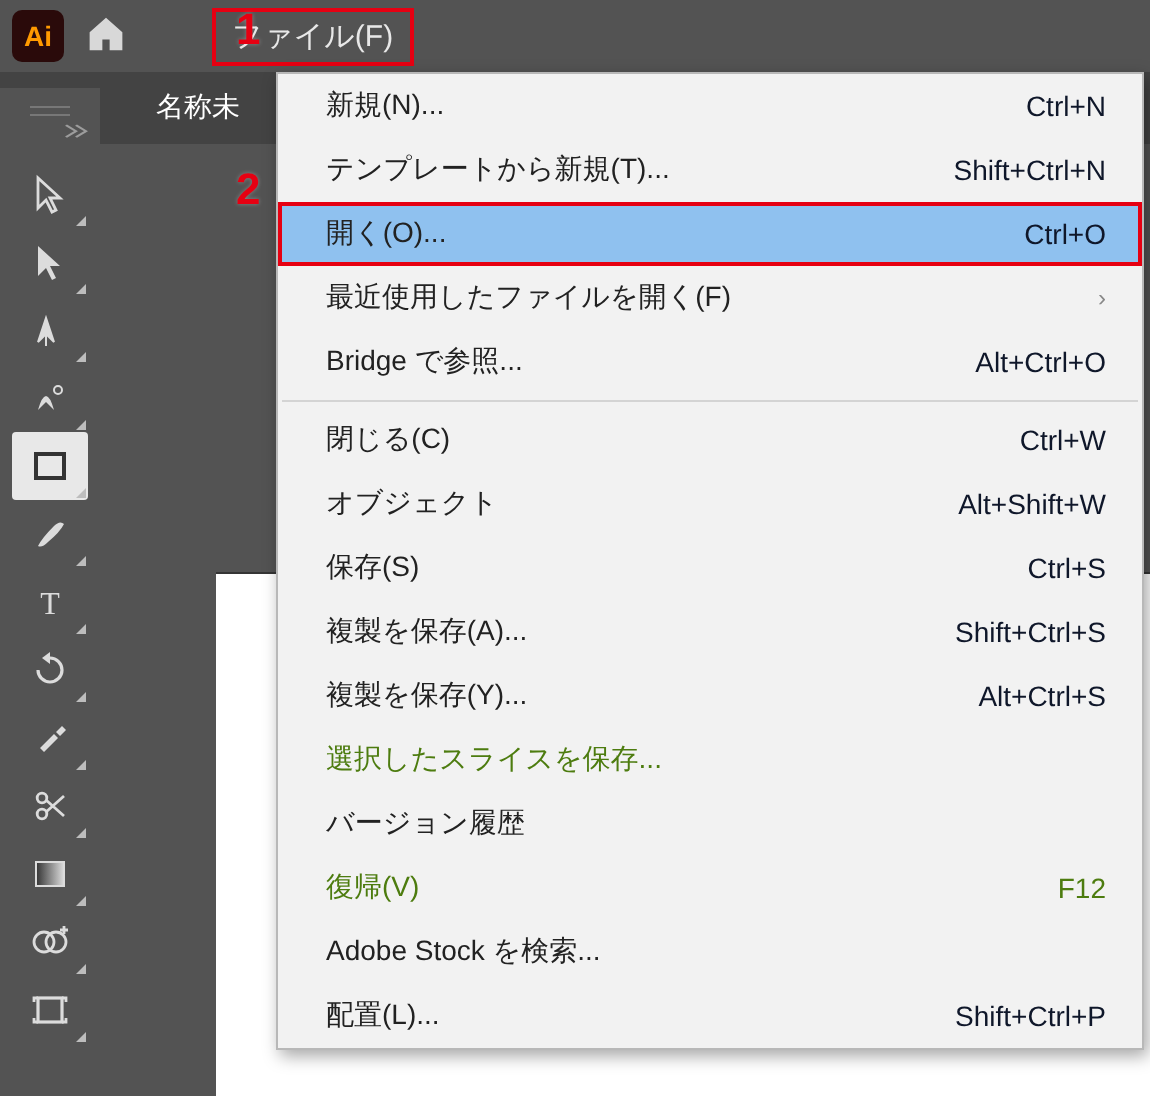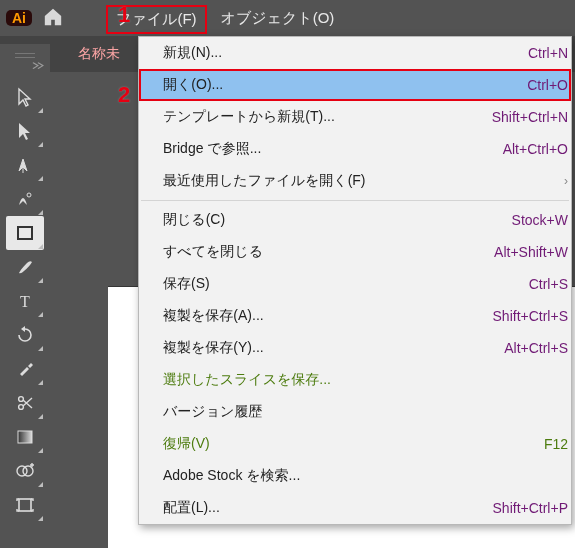--- a/index.html
+++ b/index.html
@@ -17,21 +17,21 @@
 
 .header {
   height: 36px;
   background: #535353;
   display: flex;
   align-items: center;
   padding-left: 6px;
 }
 .app-logo {
   width: 26px;
-  height: 16px;
+  height: 26px;
   background: #2a0a0a;
   border-radius: 5px;
   display: flex;
   align-items: center;
   justify-content: center;
   margin-right: 10px;
 }
 .app-logo span {
   color: #ff9a00;
   font-weight: bold;
@@ -60,21 +60,21 @@
 }
 
 
 .tab-area {
   height: 36px;
   background: #434343;
   display: flex;
   align-items: center;
   padding-left: 78px;
 }
-.tab-label { color: #fca5a5; font-size: 14px; }
+.tab-label { color: #ffffff; font-size: 14px; }
 
 
 .left-rail {
   position: absolute;
   left: 0;
   top: 44px;
   width: 50px;
   background: #535353;
   display: flex;
   flex-direction: column;
@@ -165,32 +165,32 @@
   border: 1px solid #b8b8b8;
   box-shadow: 2px 3px 8px rgba(0,0,0,.35);
   color: #222;
   font-size: 14px;
 }
 .dd-row {
   display: flex;
   justify-content: space-between;
   align-items: center;
   height: 32px;
-  padding: 0 3px 0 24px;
+  padding: 0 18px 0 24px;
 }
 .dd-row.hover {
   background: #8fc1ef;
 }
 .dd-row.hover.outlined {
   outline: 2.5px solid #e60012;
   outline-offset: -2px;
 }
 .dd-row.disabled { color: #4d7c0f; }
 .dd-row .shortcut { color: inherit; }
-.dd-row.enabled .shortcut { color: #701a75; }
+.dd-row.enabled .shortcut { color: #0f172a; }
 .dd-row .arrow {
   color: #888;
   font-size: 12px;
   margin-left: auto;
 }
 .dd-sep {
   height: 1px;
   background: #d4d4d4;
   margin: 3px 2px;
 }
@@ -215,21 +215,20 @@
   <div class="app-logo">
     <span>Ai</span>
   </div>
   <div class="home-icon">
     <svg width="22" height="20" viewBox="0 0 24 22">
         <path d="M3 10 L12 2 L21 10 V20 H14 V14 H10 V20 H3 Z" fill="#d8d8d8"></path>
       </svg>
   </div>
   <div class="menubar">
     <div class="menu-item highlighted">ファイル(F)</div>
-    <div class="menu-item">オブジェクト(O)</div>
   </div>
 </div>
 
 <div class="tab-area">
   <span class="tab-label">名称未</span>
 </div>
 
 <div class="canvas-backdrop"></div>
 <div class="canvas"></div>
 
@@ -333,43 +332,43 @@
         <span class="tri"></span>
       </div>
     </div>
 </div>
 
 <div class="dropdown" id="dropdown">
     <div class="dd-row enabled">
       <span>新規(N)...</span>
       <span class="shortcut">Ctrl+N</span>
     </div>
+    <div class="dd-row enabled">
+      <span>テンプレートから新規(T)...</span>
+      <span class="shortcut">Shift+Ctrl+N</span>
+    </div>
     <div class="dd-row enabled hover outlined">
       <span>開く(O)...</span>
       <span class="shortcut">Ctrl+O</span>
     </div>
     <div class="dd-row enabled">
-      <span>テンプレートから新規(T)...</span>
-      <span class="shortcut">Shift+Ctrl+N</span>
+      <span>最近使用したファイルを開く(F)</span>
+      <span class="arrow">›</span>
     </div>
     <div class="dd-row enabled">
       <span>Bridge で参照...</span>
       <span class="shortcut">Alt+Ctrl+O</span>
     </div>
-    <div class="dd-row enabled">
-      <span>最近使用したファイルを開く(F)</span>
-      <span class="arrow">›</span>
-    </div>
     <div class="dd-sep"></div>
     <div class="dd-row enabled">
       <span>閉じる(C)</span>
-      <span class="shortcut">Stock+W</span>
-    </div>
-    <div class="dd-row enabled">
-      <span>すべてを閉じる</span>
+      <span class="shortcut">Ctrl+W</span>
+    </div>
+    <div class="dd-row enabled">
+      <span>オブジェクト</span>
       <span class="shortcut">Alt+Shift+W</span>
     </div>
     <div class="dd-row enabled">
       <span>保存(S)</span>
       <span class="shortcut">Ctrl+S</span>
     </div>
     <div class="dd-row enabled">
       <span>複製を保存(A)...</span>
       <span class="shortcut">Shift+Ctrl+S</span>
     </div>

